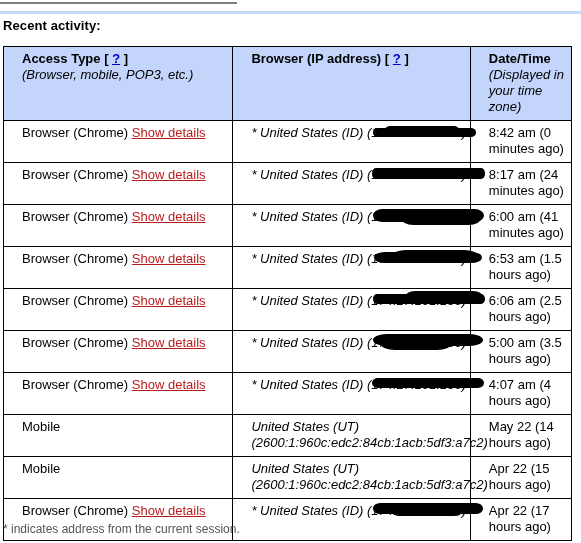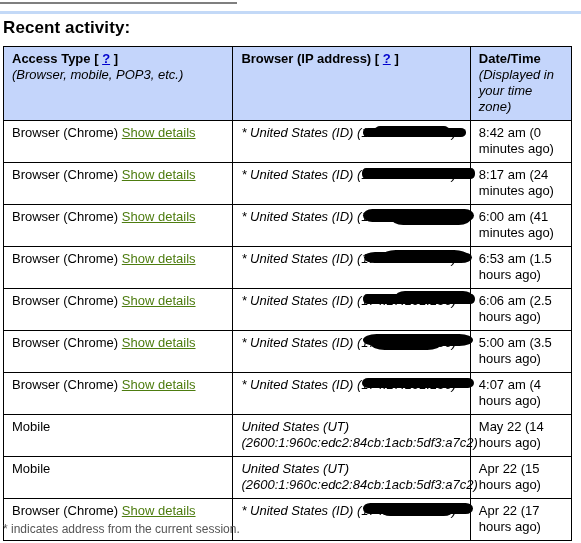--- a/index.html
+++ b/index.html
@@ -33,40 +33,40 @@
     width: 581px;
     height: 3px;
     background: #c3d9f7;
   }
 
   
   .heading {
     position: absolute;
     left: 3px;
     top: 18px;
-    font-size: 17px;
+    font-size: 13px;
     font-weight: bold;
     color: #000000;
     letter-spacing: 0.1px;
   }
 
   
   .activity-table {
     position: absolute;
     left: 3px;
     top: 46px;
     width: 569px;
     border-collapse: collapse;
     table-layout: fixed;
     font-size: 13px;
   }
   .activity-table th,
   .activity-table td {
     border: 1px solid #000000;
-    padding: 4px 6px 5px 8px;
+    padding: 4px 6px 5px 18px;
     vertical-align: top;
     text-align: left;
     line-height: 16px;
   }
   .activity-table th {
     background: #c4d5fb;
     font-weight: normal;
   }
   .col-access  { width: 229px; }
   .col-location{ width: 237px; }
@@ -84,21 +84,21 @@
   }
   .help-link {
     color: #0000cc;
     text-decoration: underline;
     cursor: pointer;
     font-weight: bold;
   }
   .bracket { font-weight: bold; }
 
   .show-details {
-    color: #4d7c0f;
+    color: #b91c1c;
     text-decoration: underline;
     cursor: pointer;
   }
 
   .loc-line { display: block; white-space: nowrap; font-style: italic; }
 
   
   .ip-wrap {
     position: relative;
     display: inline-block;

